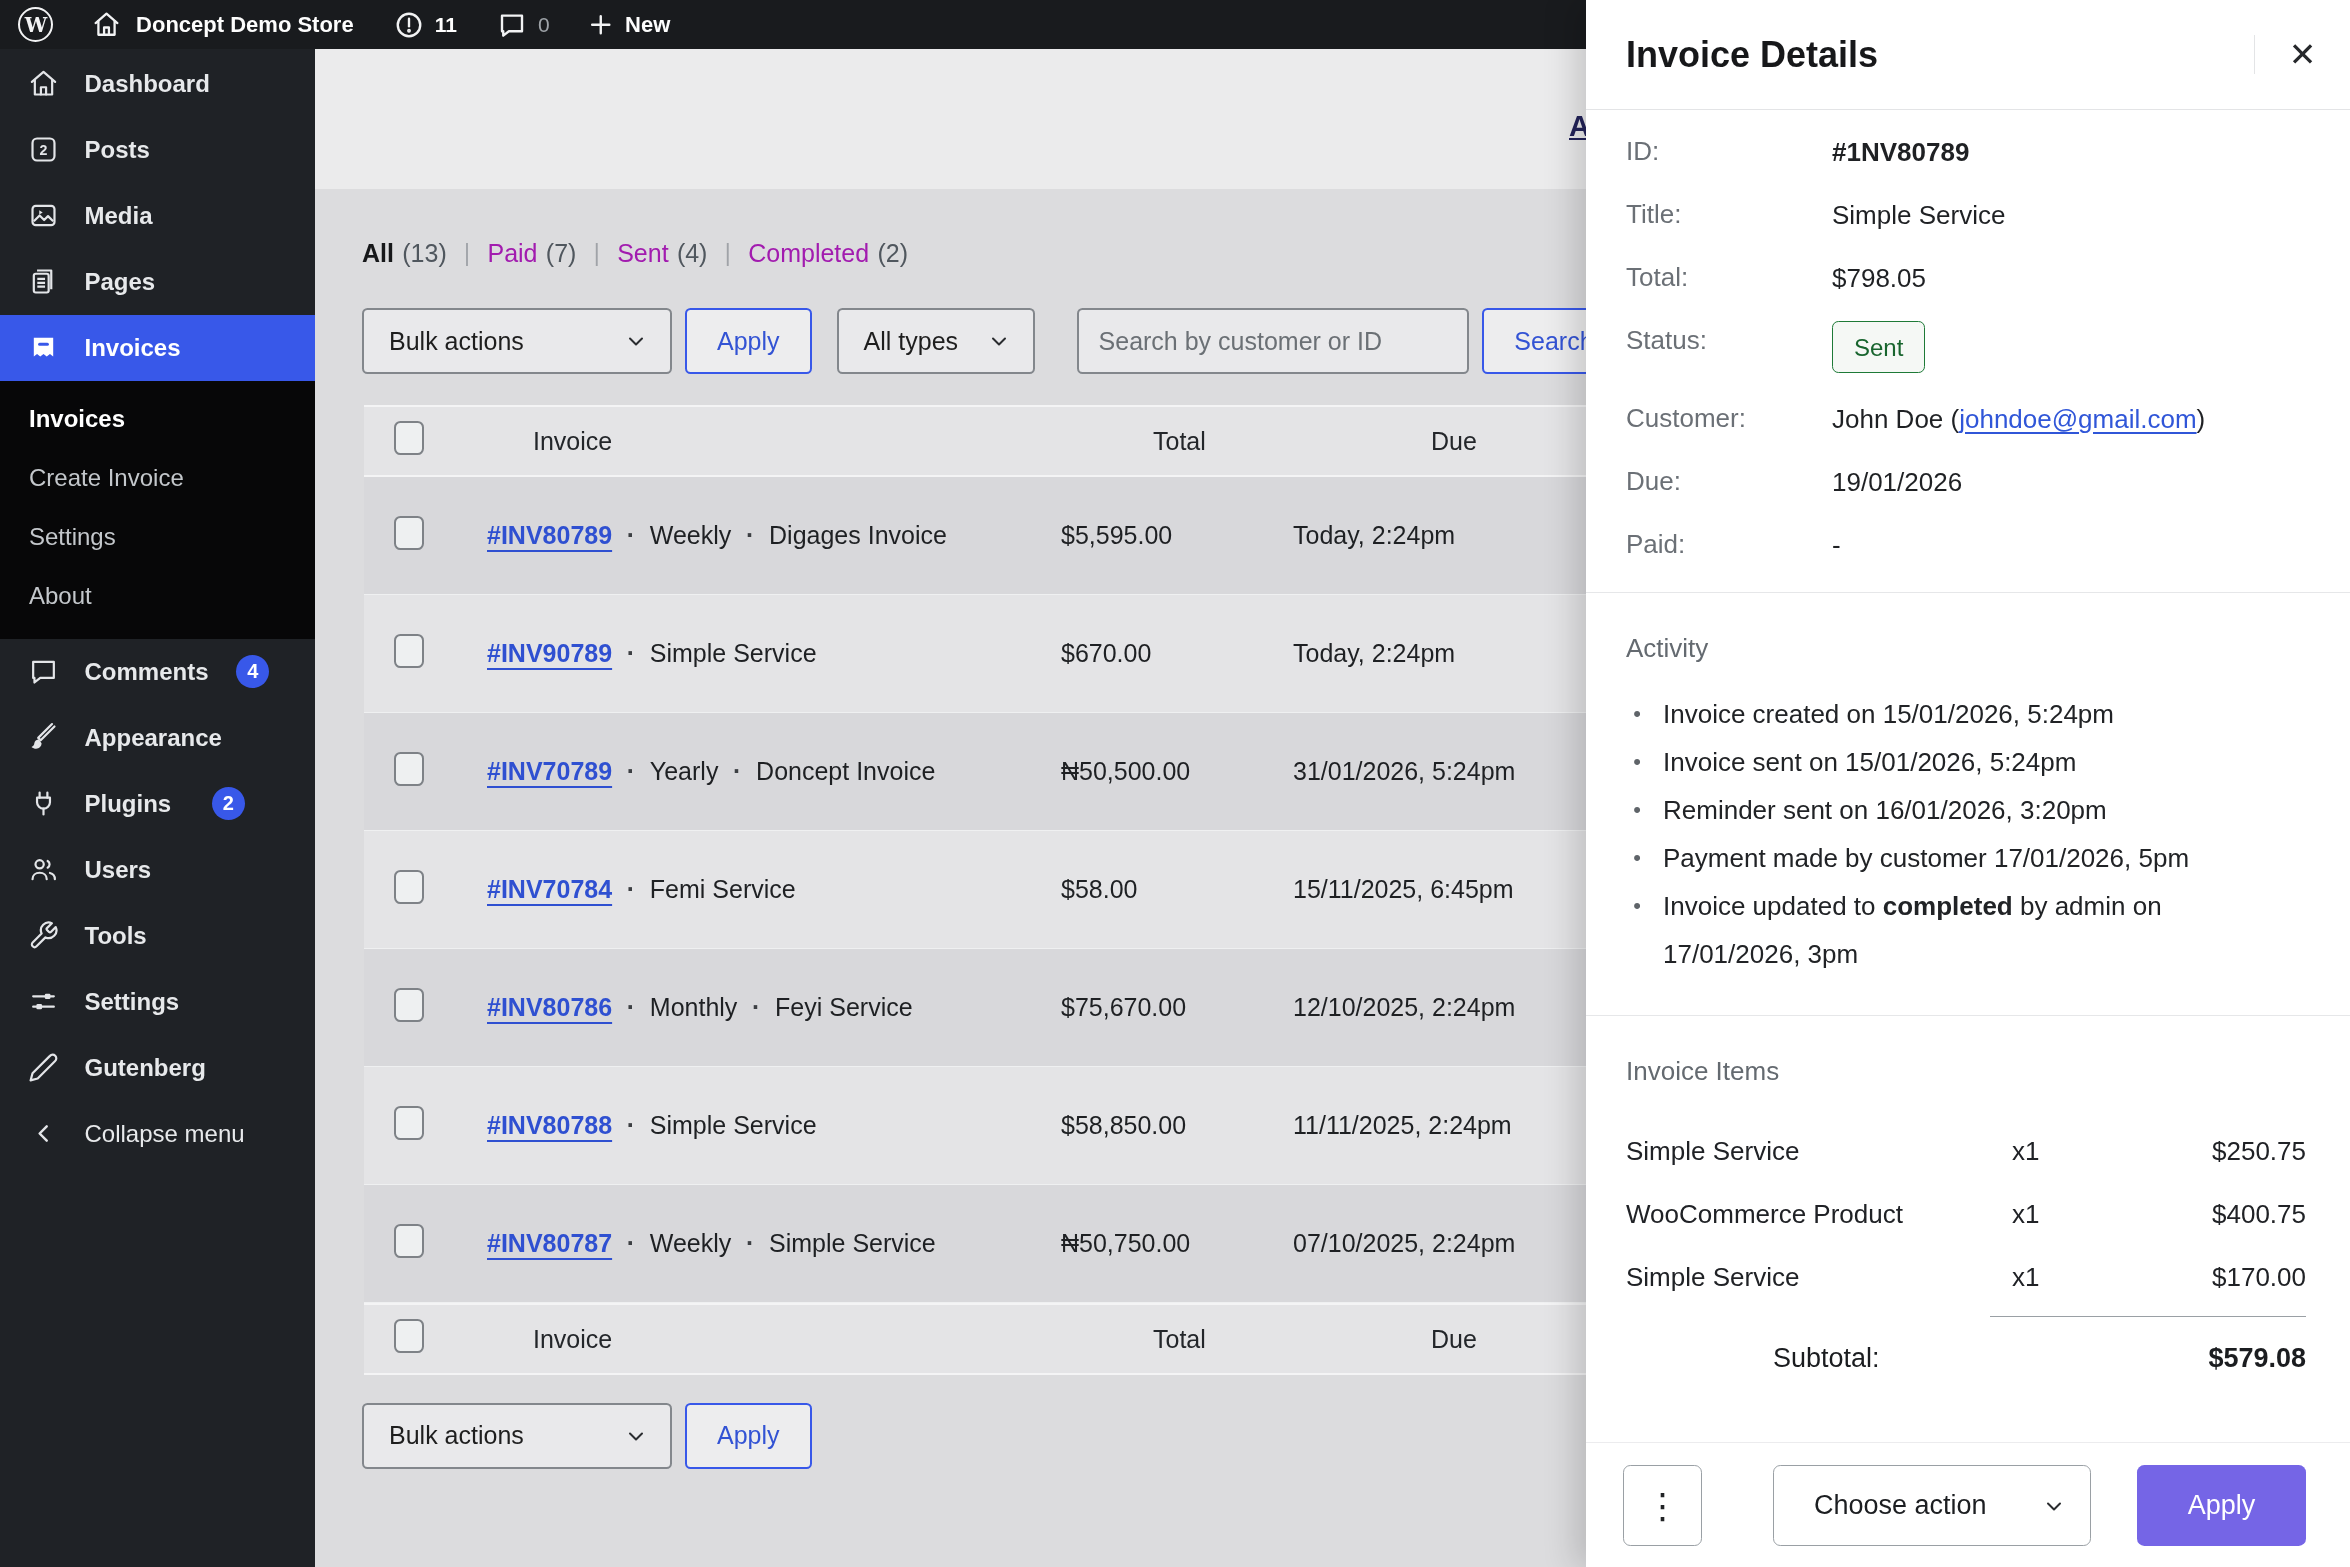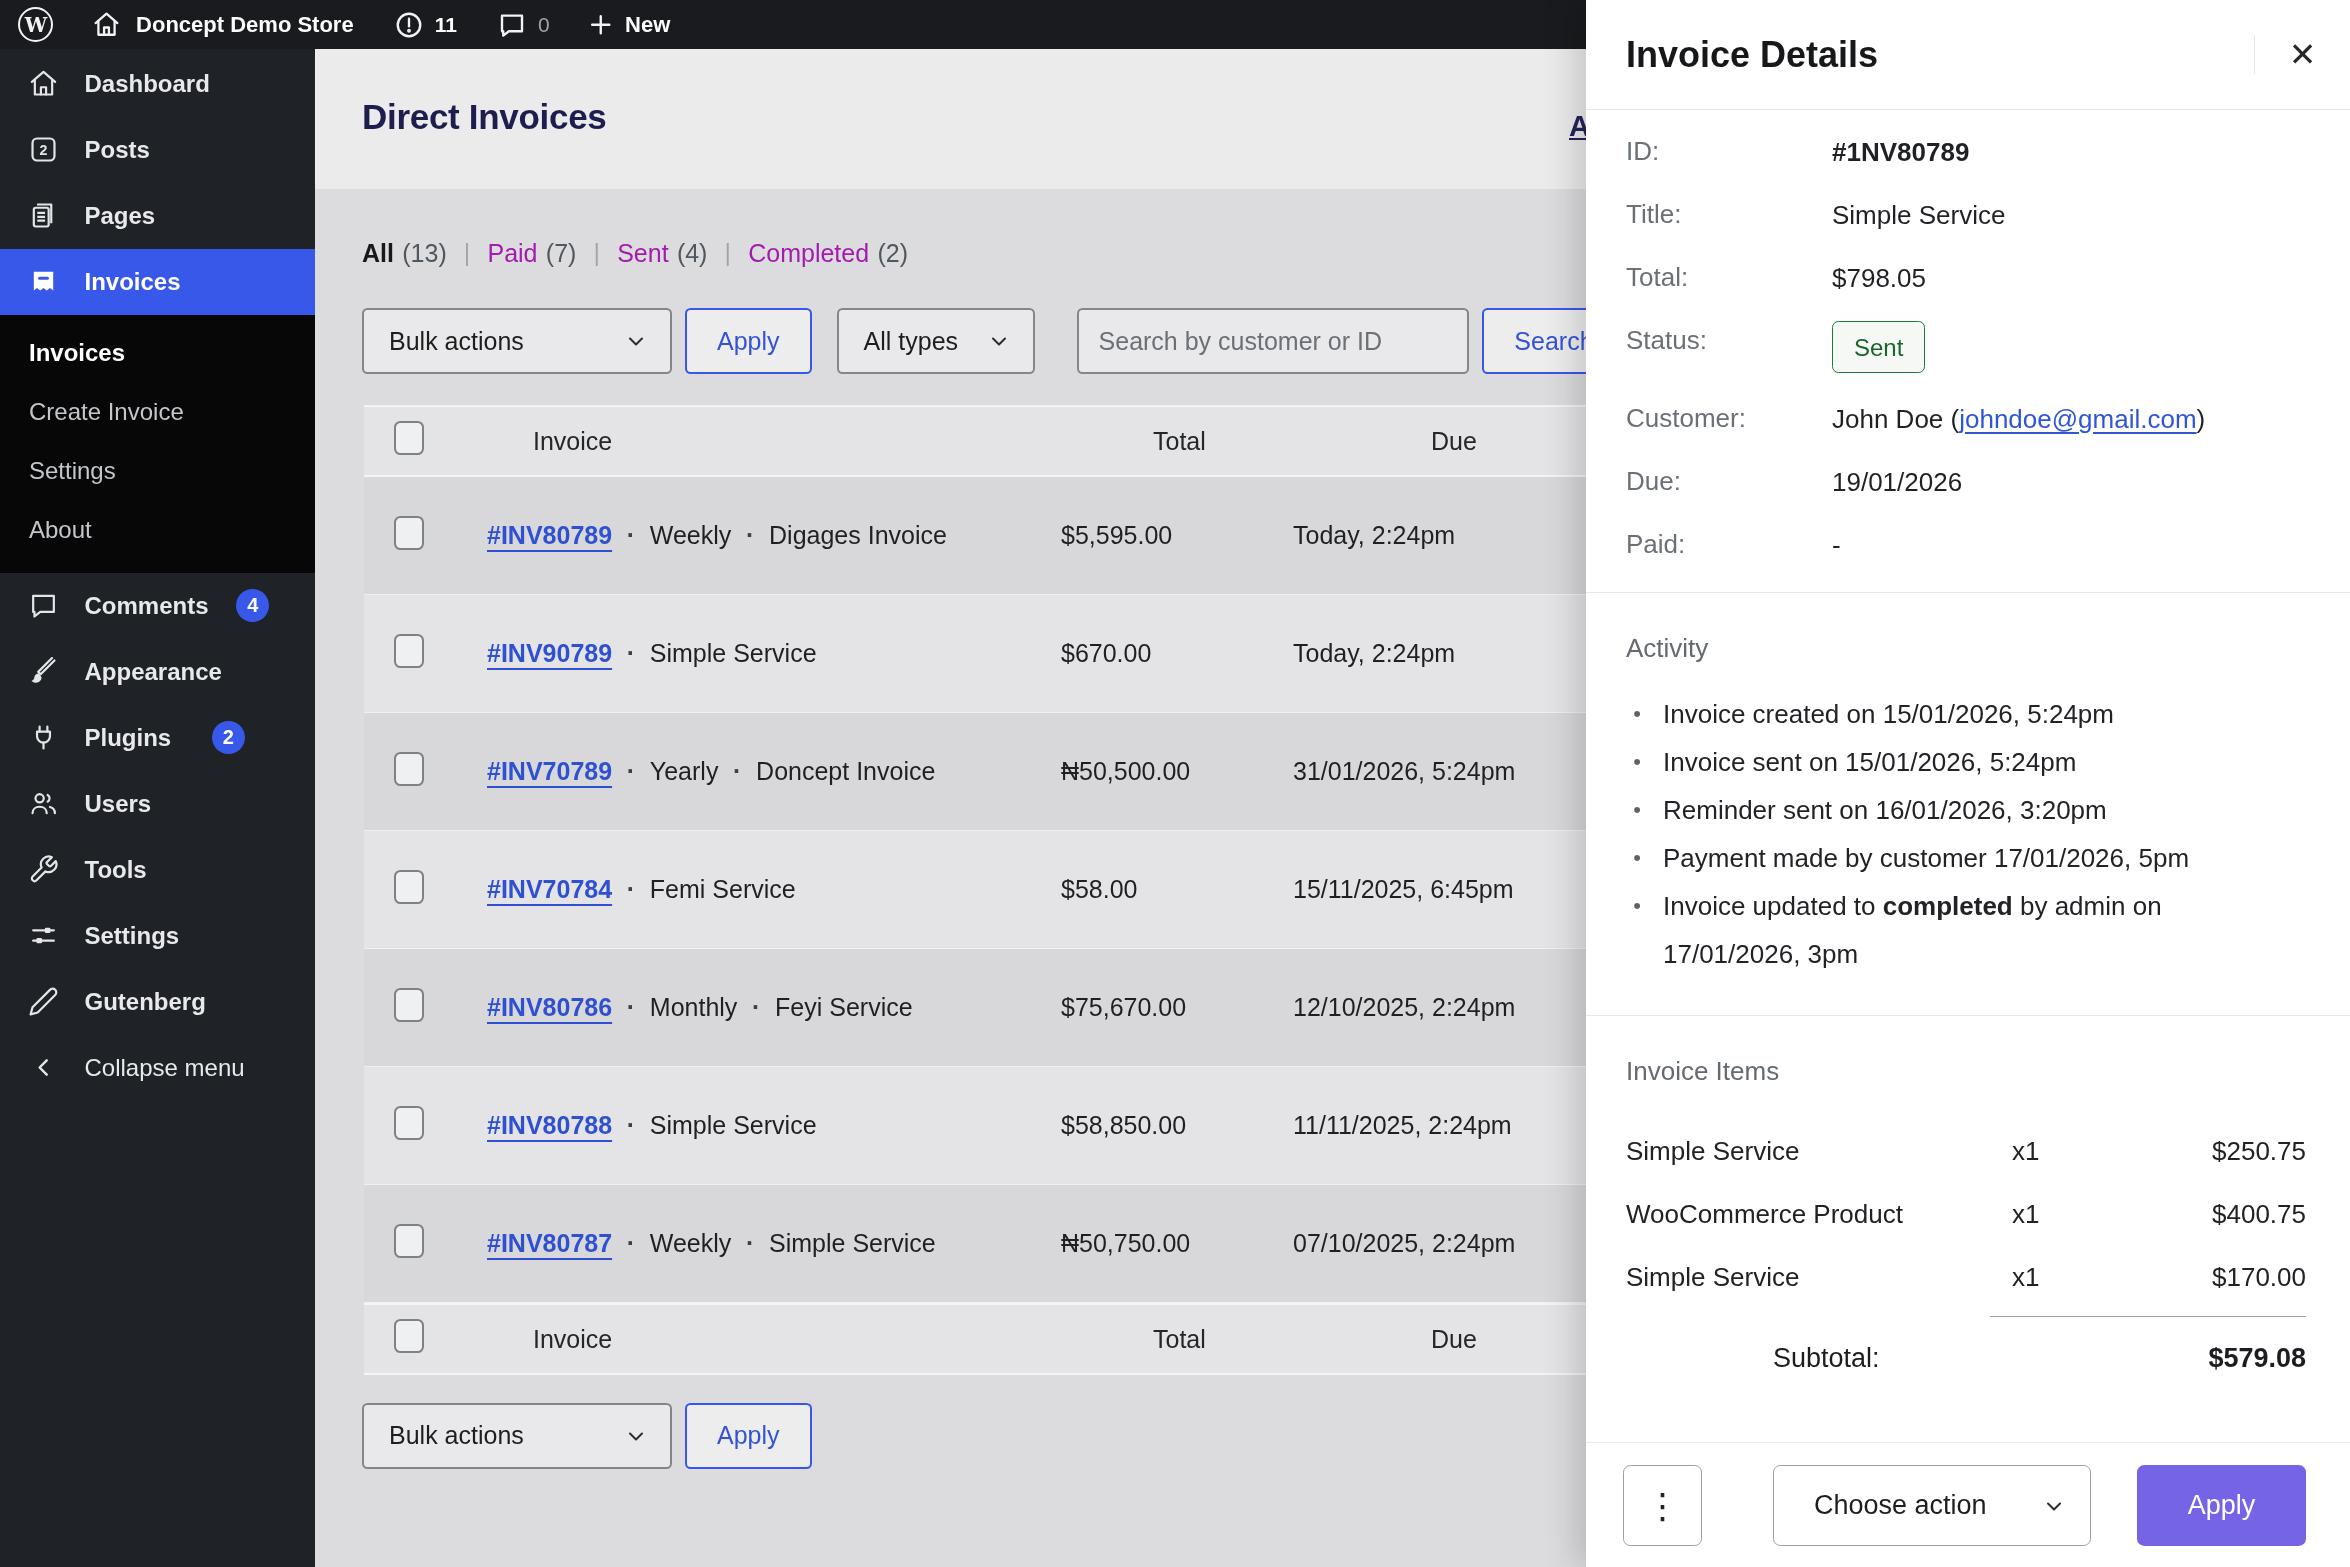--- a/index.html
+++ b/index.html
@@ -178,20 +178,30 @@
       <svg viewBox="0 0 24 24" width="31" height="31" fill="none" stroke="#e3e5e8" stroke-width="1.7" style="font-size:26px">
           <rect x="3.5" y="3.5" width="17" height="17" rx="3.5"></rect>
           <text x="12" y="16.2" font-size="11" font-weight="700" fill="#e3e5e8" stroke="none" text-anchor="middle" font-family="Liberation Sans, sans-serif">2</text>
         </svg>
     </span>
     <span>Posts</span>
   </div>
   <div class="side-item">
     <span class="side-icon">
       <svg viewBox="0 0 24 24" width="31" height="31" fill="none" stroke="#e3e5e8" stroke-width="1.7" stroke-linejoin="round">
+          <rect x="3.5" y="4.5" width="17" height="15" rx="2.5"></rect>
+          <path d="M4.5 16.5l4.5-4.5 3.5 3.5 3-3 4 4"></path>
+          <polygon points="8.7,8 11.4,9.6 8.7,11.2" fill="#e3e5e8" stroke="none"></polygon>
+        </svg>
+    </span>
+    <span>Media</span>
+  </div>
+  <div class="side-item">
+    <span class="side-icon">
+      <svg viewBox="0 0 24 24" width="31" height="31" fill="none" stroke="#e3e5e8" stroke-width="1.7" stroke-linejoin="round">
           <path d="M7 3.5h11v14.5"></path>
           <rect x="4.5" y="6" width="11.5" height="14.5" rx="1.5"></rect>
           <path d="M7.2 10h6M7.2 13h6M7.2 16h6"></path>
         </svg>
     </span>
     <span>Pages</span>
   </div>
   <div class="side-item active">
     <span class="side-icon">
       <svg viewBox="0 0 24 24" width="31" height="31">
@@ -288,21 +298,20 @@
       <svg viewBox="0 0 24 24" width="31" height="31" fill="none" stroke="#e3e5e8" stroke-width="1.9" stroke-linecap="round" stroke-linejoin="round">
           <path d="M14.5 17.5 9 12l5.5-5.5"></path>
         </svg>
     </span>
     <span>Collapse menu</span>
   </div>
 </aside>
 
 <main id="main">
   <div class="main-header">
-    <h1>Direct Invoices</h1>
     <span class="partial-a">A</span>
   </div>
 
   <div class="filters">
     <span class="filter active">
       <span class="lbl">All</span>
       <span class="cnt">(13)</span>
     </span>
     <span class="f-sep">|</span>
     <span class="filter">

